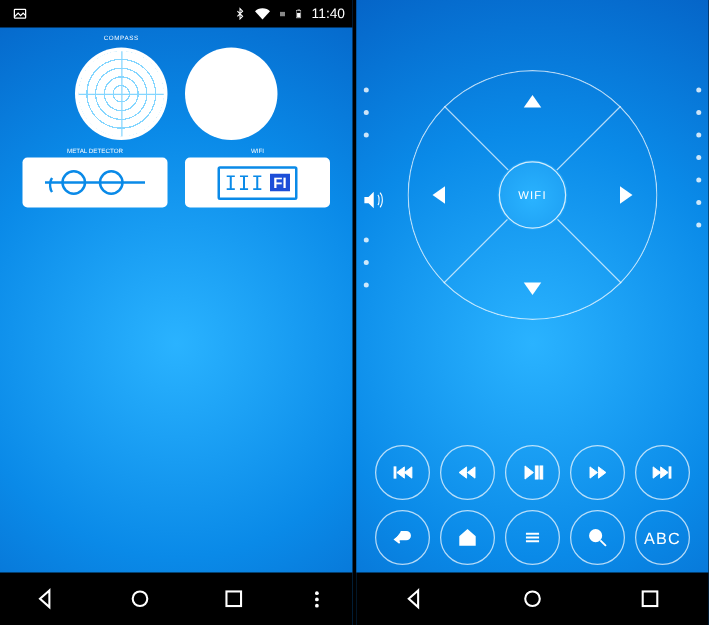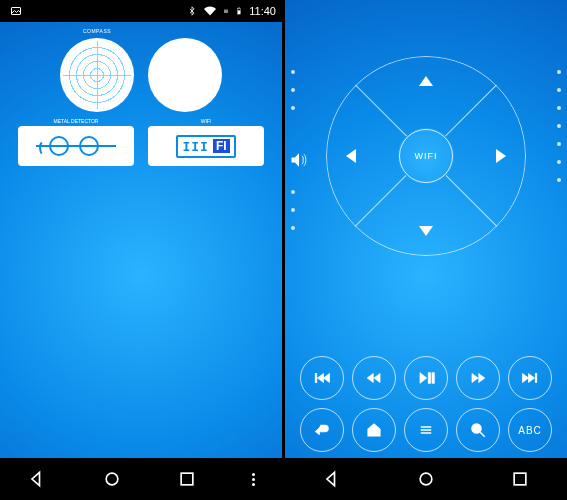--- a/index.html
+++ b/index.html
@@ -105,21 +105,21 @@
     position:absolute;width:20px;height:20px;border:2px solid #0a8ae8;border-radius:50%;
     background:
       conic-gradient(from 30deg, transparent 0 60deg, #0a8ae8 60deg 61deg, transparent 61deg 360deg);
   }
   .pacman-graphic .p1{left:18px;top:0;}
   .pacman-graphic .p2{left:48px;top:0;transform:scaleX(-1);}
   .wifi-box {
     display:flex; align-items:center; gap:4px;
     border:2px solid #0a8ae8; padding:2px 4px; border-radius:2px;
   }
-  .wifi-box .wi { color:#0a8ae8; font-weight:bold; font-size:13px; letter-spacing:1px;}
+  .wifi-box .wi { color:#0a8ae8; font-weight:normal; font-size:16px; letter-spacing:1px;}
   .wifi-box .fi { background:#1d4ed8; color:#fff; font-weight:bold; font-size:12px; padding:0 3px;}
 
   
   .remote-content { position:relative; width:100%; height:100%; }
   .dpad {
     position:absolute; top:56px; left:50%; transform:translateX(-50%);
     width:200px; height:200px;
   }
   .dpad-outer {
     width:200px;height:200px;border:1px solid rgba(255,255,255,0.7);border-radius:50%;
@@ -162,21 +162,21 @@
   .media-rows {
     position:absolute; bottom:6px; left:0; right:0;
     display:flex; flex-direction:column; gap:8px; align-items:center;
   }
   .media-row { display:flex; gap:8px; }
   .mbtn {
     width:44px;height:44px;border:1px solid rgba(255,255,255,0.7);border-radius:50%;
     display:flex;align-items:center;justify-content:center;color:#fff;font-size:10px;
   }
   .mbtn svg { width:18px; height:18px; fill:#fff; stroke:#fff; }
-  .mbtn .txt { font-size:10px; letter-spacing:1px;}
+  .mbtn .txt { font-size:13px; letter-spacing:1px;}
   .overflow-dots { color:#fff; display:flex; flex-direction:column; gap:2px;}
   .overflow-dots span{width:3px;height:3px;background:#fff;border-radius:50%;}
 </style>
 </head>
 <body>
 
 <div class="phone">
   <div class="statusbar">
     <div class="left-icons">
       <svg width="12" height="12" viewBox="0 0 24 24" fill="#fff">

